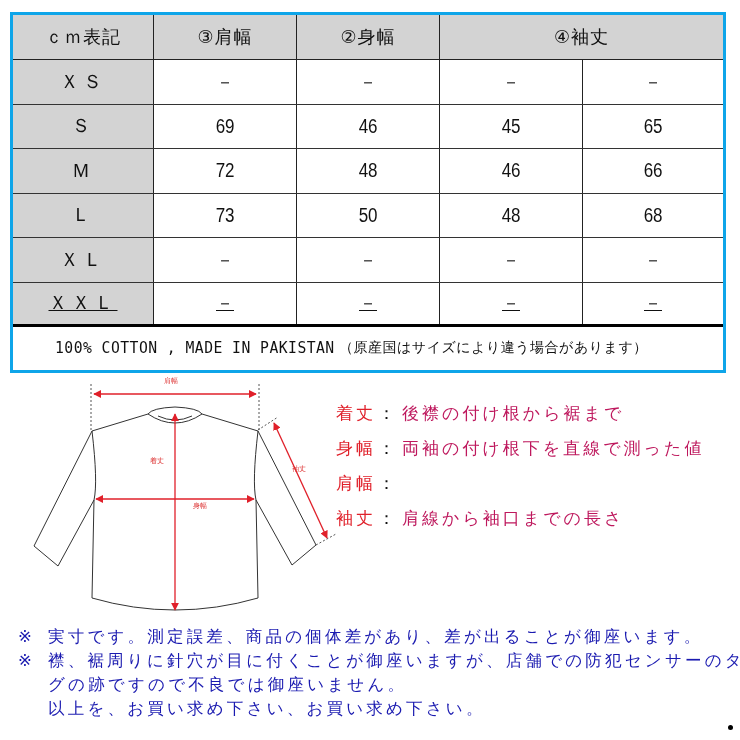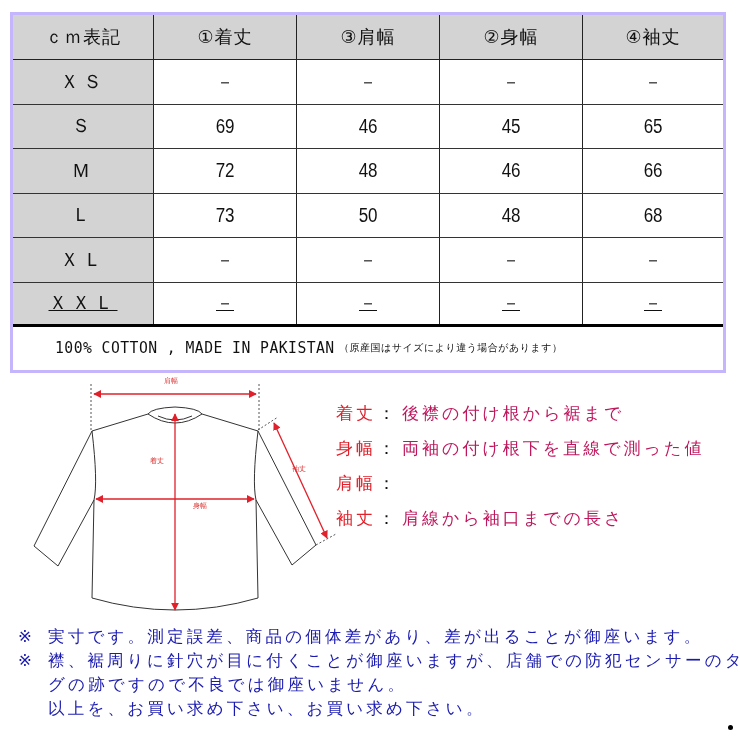--- a/index.html
+++ b/index.html
@@ -3,21 +3,21 @@
   <meta charset="utf-8">
   <style>
     html, body { margin: 0; padding: 0; background: #ffffff; }
     body { width: 740px; height: 740px; position: relative; overflow: hidden;
            font-family: "DejaVu Sans", sans-serif; color: #111; }
 
     
     .size-table {
       position: absolute; left: 10px; top: 12px;
       width: 716px; height: 361px;
-      border: 3px solid #c4b5fd; box-sizing: border-box;
+      border: 3px solid #0ea5e9; box-sizing: border-box;
       background: #fff;
     }
     .grid { position: absolute; left: 0; top: 0; right: 0; }
     .row { display: flex; position: relative; height: 44.5px; box-sizing: border-box;
            border-bottom: 1.5px solid #333; }
     .row.header { height: 45px; background: #d3d3d3; border-bottom: 1.5px solid #222; }
     .row.last { border-bottom: 3px solid #000; text-decoration: underline; }
     .cell { display: flex; align-items: center; justify-content: center;
             box-sizing: border-box; border-right: 1.5px solid #222;
             font-size: 19px; font-family: "Liberation Sans", sans-serif; }
@@ -28,21 +28,21 @@
     .c3 { width: 143px; }
     .c4 { flex: 1; }
     .row.header .cell { background: #d3d3d3; letter-spacing: 1px; font-family: "DejaVu Sans", sans-serif; font-size: 18px; }
     .num { font-family: "Liberation Sans Narrow", "Liberation Sans", sans-serif; transform: scaleX(0.85); display:inline-block; font-size: 20px; letter-spacing: 0; }
     .dash { font-size: 18px; }
     .footer-row {
       position: absolute; left: 0; right: 0; bottom: 0; height: 45px;
       display: flex; align-items: center; padding-left: 42px; box-sizing: border-box;
     }
     .footer-main { font-family: "DejaVu Sans Mono", monospace; font-size: 16px; letter-spacing: 0.5px; transform: scaleX(0.92); transform-origin: left center; display: inline-block; }
-    .footer-note { font-size: 10px; margin-left: -20px; letter-spacing: 0.5px; }
+    .footer-note { font-size: 14px; margin-left: -20px; letter-spacing: 0.5px; }
 
     
     .diagram { position: absolute; left: 20px; top: 372px; width: 330px; height: 248px; }
     .diagram svg { width: 100%; height: 100%; }
     .dlabel { position: absolute; font-size: 7px; color: #d33; }
 
     
     .legend { position: absolute; left: 336px; top: 396px; }
     .legend-item { height: 35px; display: flex; align-items: center; font-size: 17px; letter-spacing: 3px; white-space: nowrap; }
     .legend-key { color: #e0202a; }
@@ -57,21 +57,20 @@
 
     .dot { position: absolute; left: 728px; top: 725px; width: 5px; height: 5px; border-radius: 50%; background: #000; }
   </style>
 </head>
 <body>
 
 <div class="size-table">
   <div class="grid">
     <div class="row header">
       <div class="cell c0">ｃｍ表記</div>
-      <div class="cell c1">①着丈</div>
       <div class="cell c3">③肩幅</div>
       <div class="cell c2">②身幅</div>
       <div class="cell c4">④袖丈</div>
     </div>
 
     <div class="row">
       <div class="cell c0">ＸＳ</div>
       <div class="cell c1 dash">－</div>
       <div class="cell c2 dash">－</div>
       <div class="cell c3 dash">－</div>

